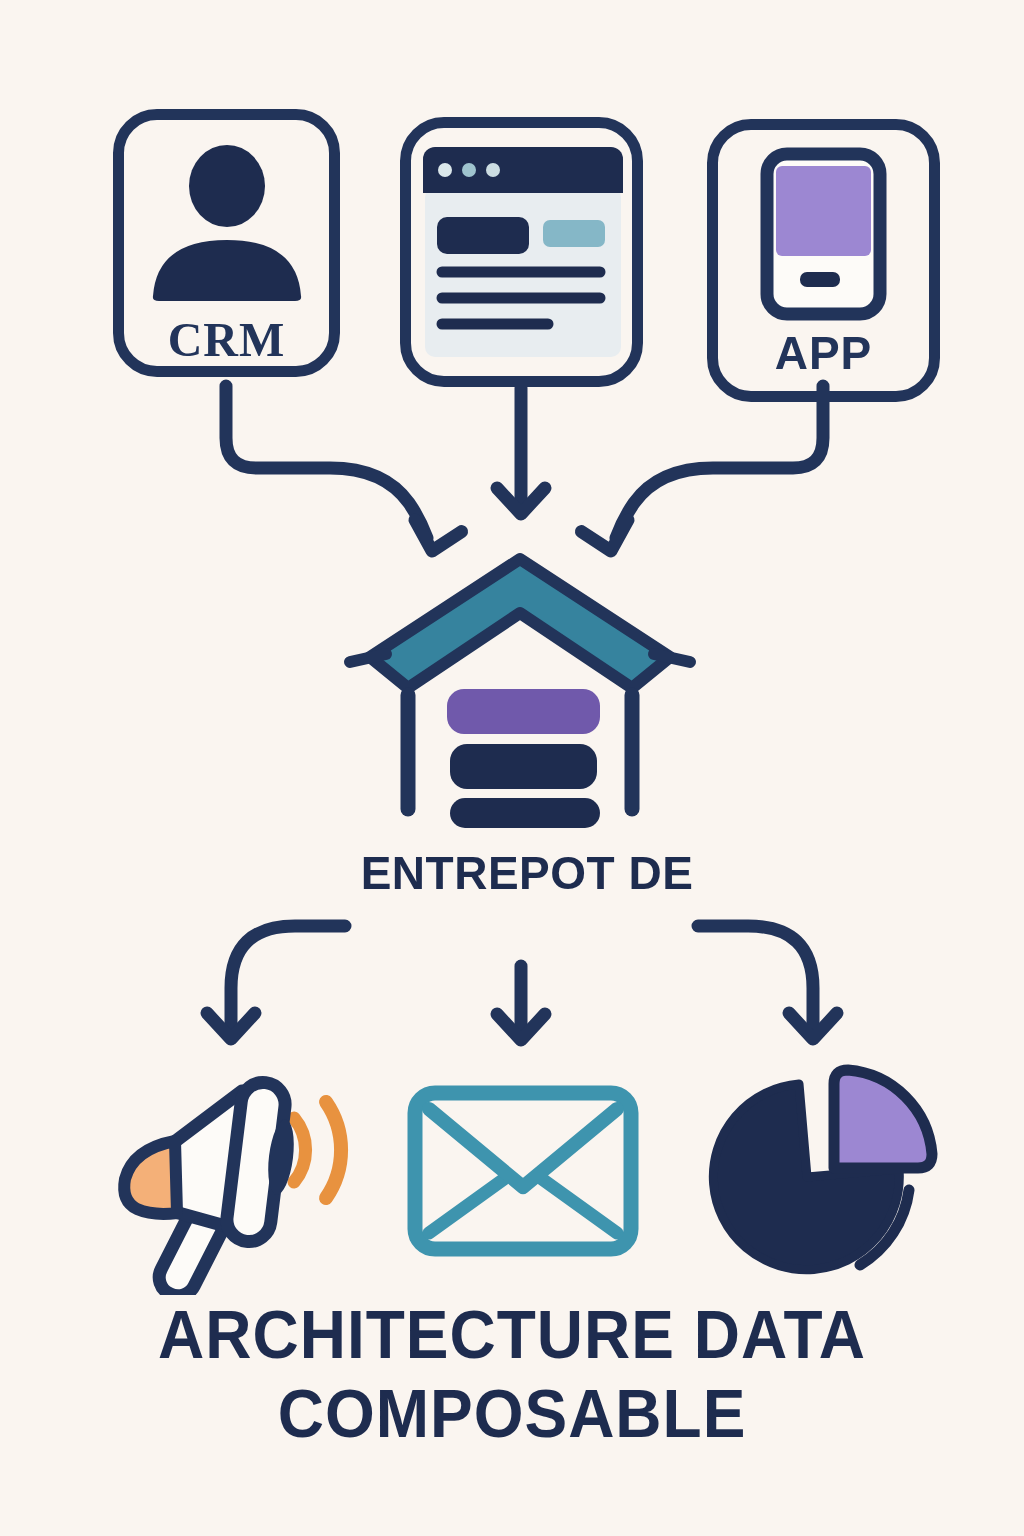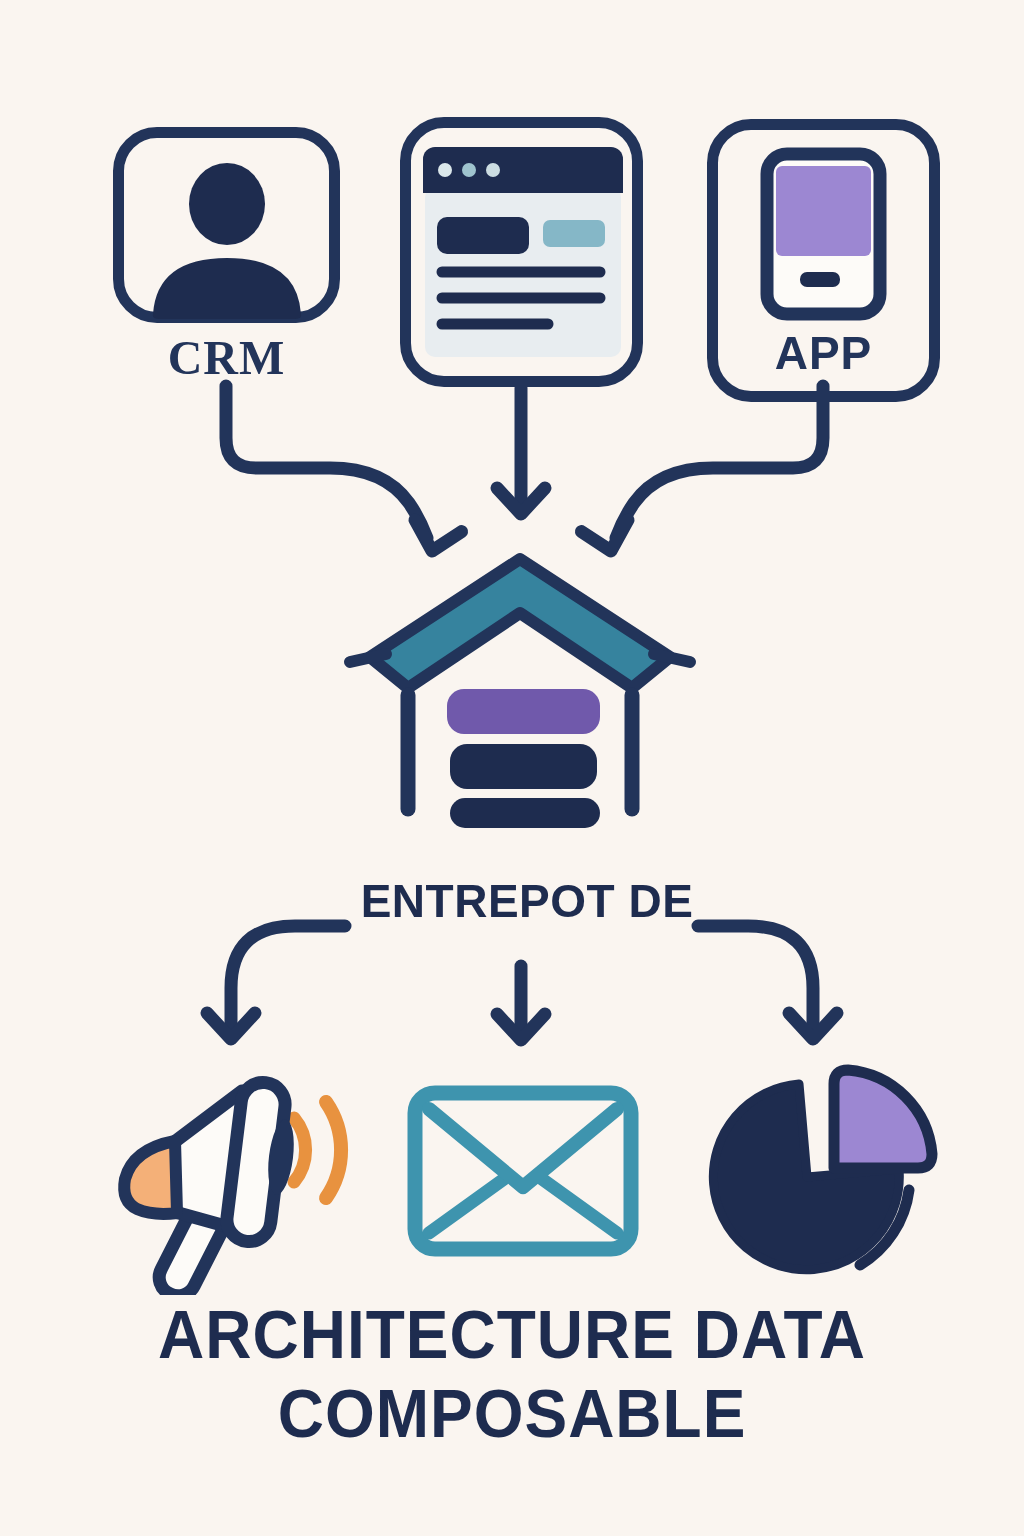--- a/index.html
+++ b/index.html
@@ -12,21 +12,21 @@
   html,body{margin:0;padding:0;background:var(--bg);}
   .canvas{position:relative;width:1024px;height:1536px;background:var(--bg);
     font-family:"Liberation Sans",sans-serif;overflow:hidden;}
   .abs{position:absolute;}
   svg{display:block;}
   .source-box{position:absolute;border:11px solid var(--navy);border-radius:44px;
     box-sizing:border-box;background:transparent;}
   .box-label{position:absolute;left:0;right:0;text-align:center;
     font-weight:bold;color:var(--navy);letter-spacing:1px;}
   .wh-label{position:absolute;left:312px;top:848px;width:430px;text-align:center;
-    font-weight:bold;color:var(--navy-dark);font-size:46px;line-height:51px;letter-spacing:0.5px;margin-top:28px;}
+    font-weight:bold;color:var(--navy-dark);font-size:46px;line-height:51px;letter-spacing:0.5px;}
   .main-title{position:absolute;left:0;top:1300px;width:1024px;text-align:center;
     font-weight:bold;color:var(--navy-dark);font-size:64px;line-height:74px;letter-spacing:1px;
     transform:scale(1.0,1.06);}
 </style>
 </head>
 <body>
 
 <div class="canvas">
 
   <svg class="abs" style="left:0;top:0" width="1024" height="1536" viewBox="0 0 1024 1536" fill="none" stroke="var(--navy)" stroke-width="13" stroke-linecap="round" stroke-linejoin="round">
@@ -51,21 +51,21 @@
     <g>
       <path d="M 521 966 L 521 1026"></path>
       <path d="M 497 1014 L 521 1040 L 545 1014"></path>
     </g>
     <g>
       <path d="M 698 926 L 748 926 Q 813 926 813 988 L 813 1026"></path>
       <path d="M 789 1013 L 813 1039 L 837 1013"></path>
     </g>
   </svg>
 
-  <div class="source-box" style="left:113px;top:127px;width:227px;height:196px;font-family:Liberation Serif, serif;">
+  <div class="source-box" style="left:113px;top:109px;width:227px;height:268px;font-family:Liberation Serif, serif;">
     <svg class="abs" style="left:-11px;top:-11px" width="227" height="268" viewBox="0 0 227 268">
       <ellipse cx="114" cy="77" rx="38" ry="41" fill="var(--navy-dark)"></ellipse>
       <path d="M 40 187 Q 44 131 114 131 Q 184 131 188 187 Q 189 192 182 192 L 46 192 Q 39 192 40 187 Z" fill="var(--navy-dark)"></path>
     </svg>
     <div class="box-label" style="top:192px;font-size:48px;">CRM</div>
   </div>
 
   <div class="source-box" style="left:400px;top:117px;width:243px;height:270px;">
     <svg class="abs" style="left:-11px;top:-11px" width="243" height="270" viewBox="0 0 243 270">
       <rect x="25" y="70" width="196" height="170" rx="10" fill="var(--panel)"></rect>

